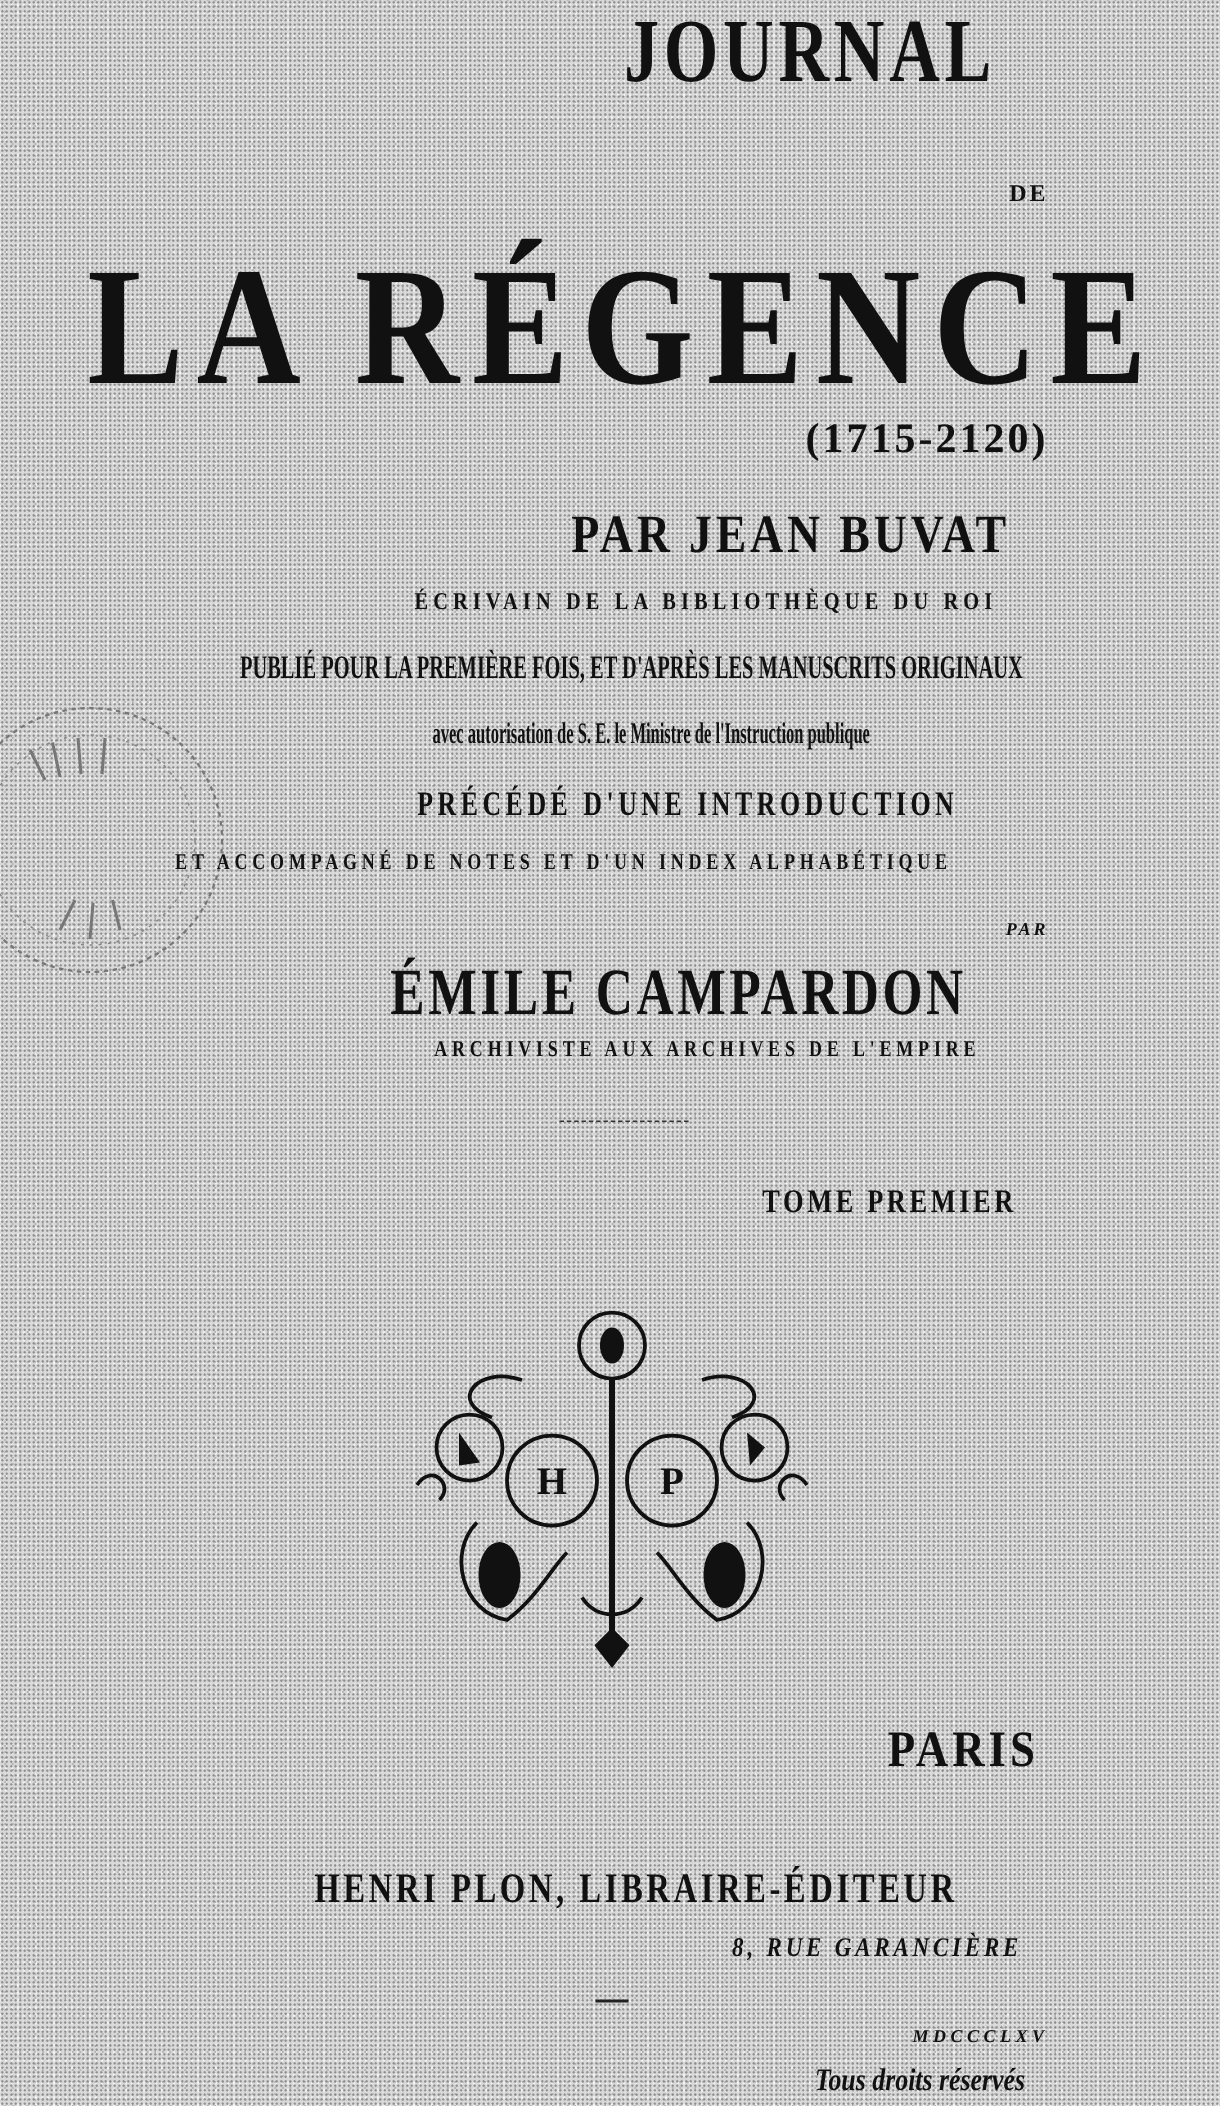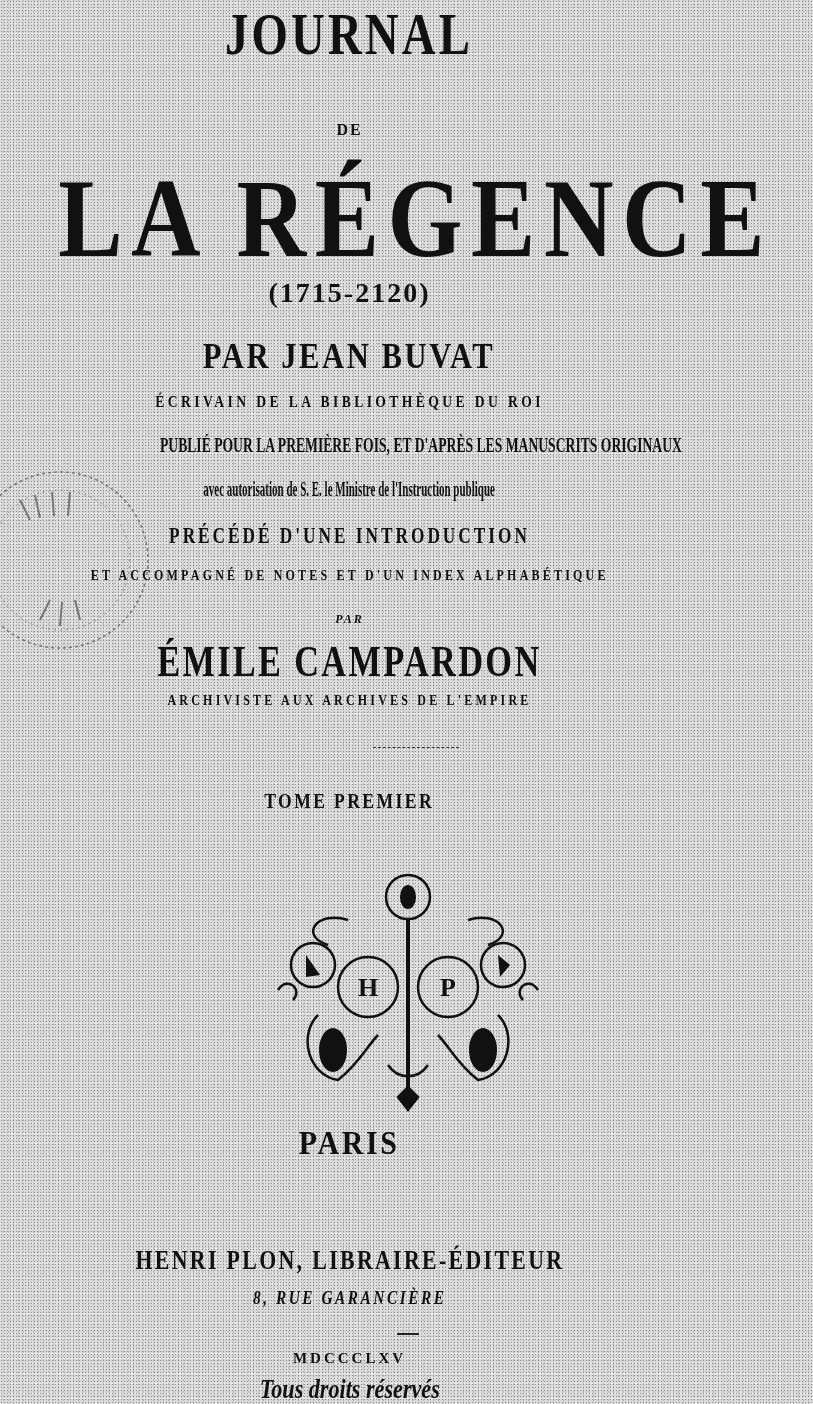--- a/index.html
+++ b/index.html
@@ -8,21 +8,21 @@
     background:#d9d9d9;
     background-image:
       radial-gradient(#8a8a8a 0.6px, transparent 0.9px),
       radial-gradient(#b5b5b5 0.6px, transparent 0.9px),
       radial-gradient(#f4f4f4 0.7px, transparent 1px);
     background-size: 3px 3px, 5px 4px, 4px 5px;
     background-position: 0 0, 1px 2px, 2px 1px;
     font-family: "Liberation Serif", "DejaVu Serif", serif;
     color:#111;
   }
-  .line { position:absolute; left:0; width:699px; text-align:center; white-space:nowrap; font-weight:bold; }
+  .line { position:absolute; left:0; width:699px; text-align:right; white-space:nowrap; font-weight:bold; }
   .cond { display:inline-block; transform-origin:center; }
   #journal { top:0; font-size:60px; letter-spacing:4px; }
   #journal .cond { transform:scaleX(0.78); }
   #de { top:121px; font-size:16px; letter-spacing:2px; }
   #regence { top:162px; font-size:112px; letter-spacing:10px; line-height:1; }
   #regence .cond { transform:scaleX(0.86); }
   #dates { top:277px; font-size:28px; font-weight:bold; letter-spacing:2px; }
   #author { top:335px; font-size:36px; letter-spacing:3px; }
   #author .cond { transform:scaleX(0.85); }
   #author-role { top:393px; font-size:16px; letter-spacing:4px; }
@@ -37,29 +37,29 @@
   #accompagne .cond { transform:scaleX(0.8); }
   #par2 { top:612px; font-size:12px; letter-spacing:2px;font-style:italic; }
   #editor { top:636px; font-size:44px; letter-spacing:3px; }
   #editor .cond { transform:scaleX(0.78); }
   #editor-role { top:692px; font-size:15px; letter-spacing:4px; }
   #editor-role .cond { transform:scaleX(0.8); }
   #rule1 { position:absolute; top:747px; left:373px; width:86px; border-top:1px dashed #333; }
   #volume { top:788px; font-size:22px; letter-spacing:3px; }
   #volume .cond { transform:scaleX(0.8); }
   #ornament { position:absolute; top:865px; left:258px; width:300px; height:260px; }
-  #city { top:1124px; font-size:34px; letter-spacing:3px;font-family:Liberation Serif, serif; }
+  #city { top:1148px; font-size:34px; letter-spacing:3px;font-family:Liberation Serif, serif; }
   #city .cond { transform:scaleX(0.88); }
   #publisher { top:1244px; font-size:28px; letter-spacing:3px; }
   #publisher .cond { transform:scaleX(0.78); }
   #address { top:1288px; font-size:18px; letter-spacing:3px;font-style:italic; }
   #address .cond { transform:scaleX(0.85); }
   #rule2 { position:absolute; top:1333px; left:397px; width:22px; border-top:2px solid #222; }
-  #year { top:1350px; font-size:15px; letter-spacing:3px; }
-  #rights { top:1374px; font-size:27px; font-style:italic; }
+  #year { top:1350px; font-size:12px; letter-spacing:3px;font-style:italic; }
+  #rights { top:1374px; font-size:21px; font-style:italic; }
   #rights .cond { transform:scaleX(0.82); }
   #stamp { position:absolute; top:440px; left:-40px; width:200px; height:240px; }
 </style>
 </head>
 <body>
 
 <svg id="stamp" viewBox="0 0 200 240">
   <circle cx="100" cy="120" r="88" fill="none" stroke="#777" stroke-width="1.5" stroke-dasharray="3 3"></circle>
   <circle cx="100" cy="120" r="70" fill="none" stroke="#888" stroke-width="1" stroke-dasharray="2 4"></circle>
   <path d="M60 60 L70 80 M75 55 L80 78 M92 52 L94 76 M110 52 L108 76 M80 180 L90 160 M100 186 L102 162 M120 180 L115 160" stroke="#777" stroke-width="2"></path>

